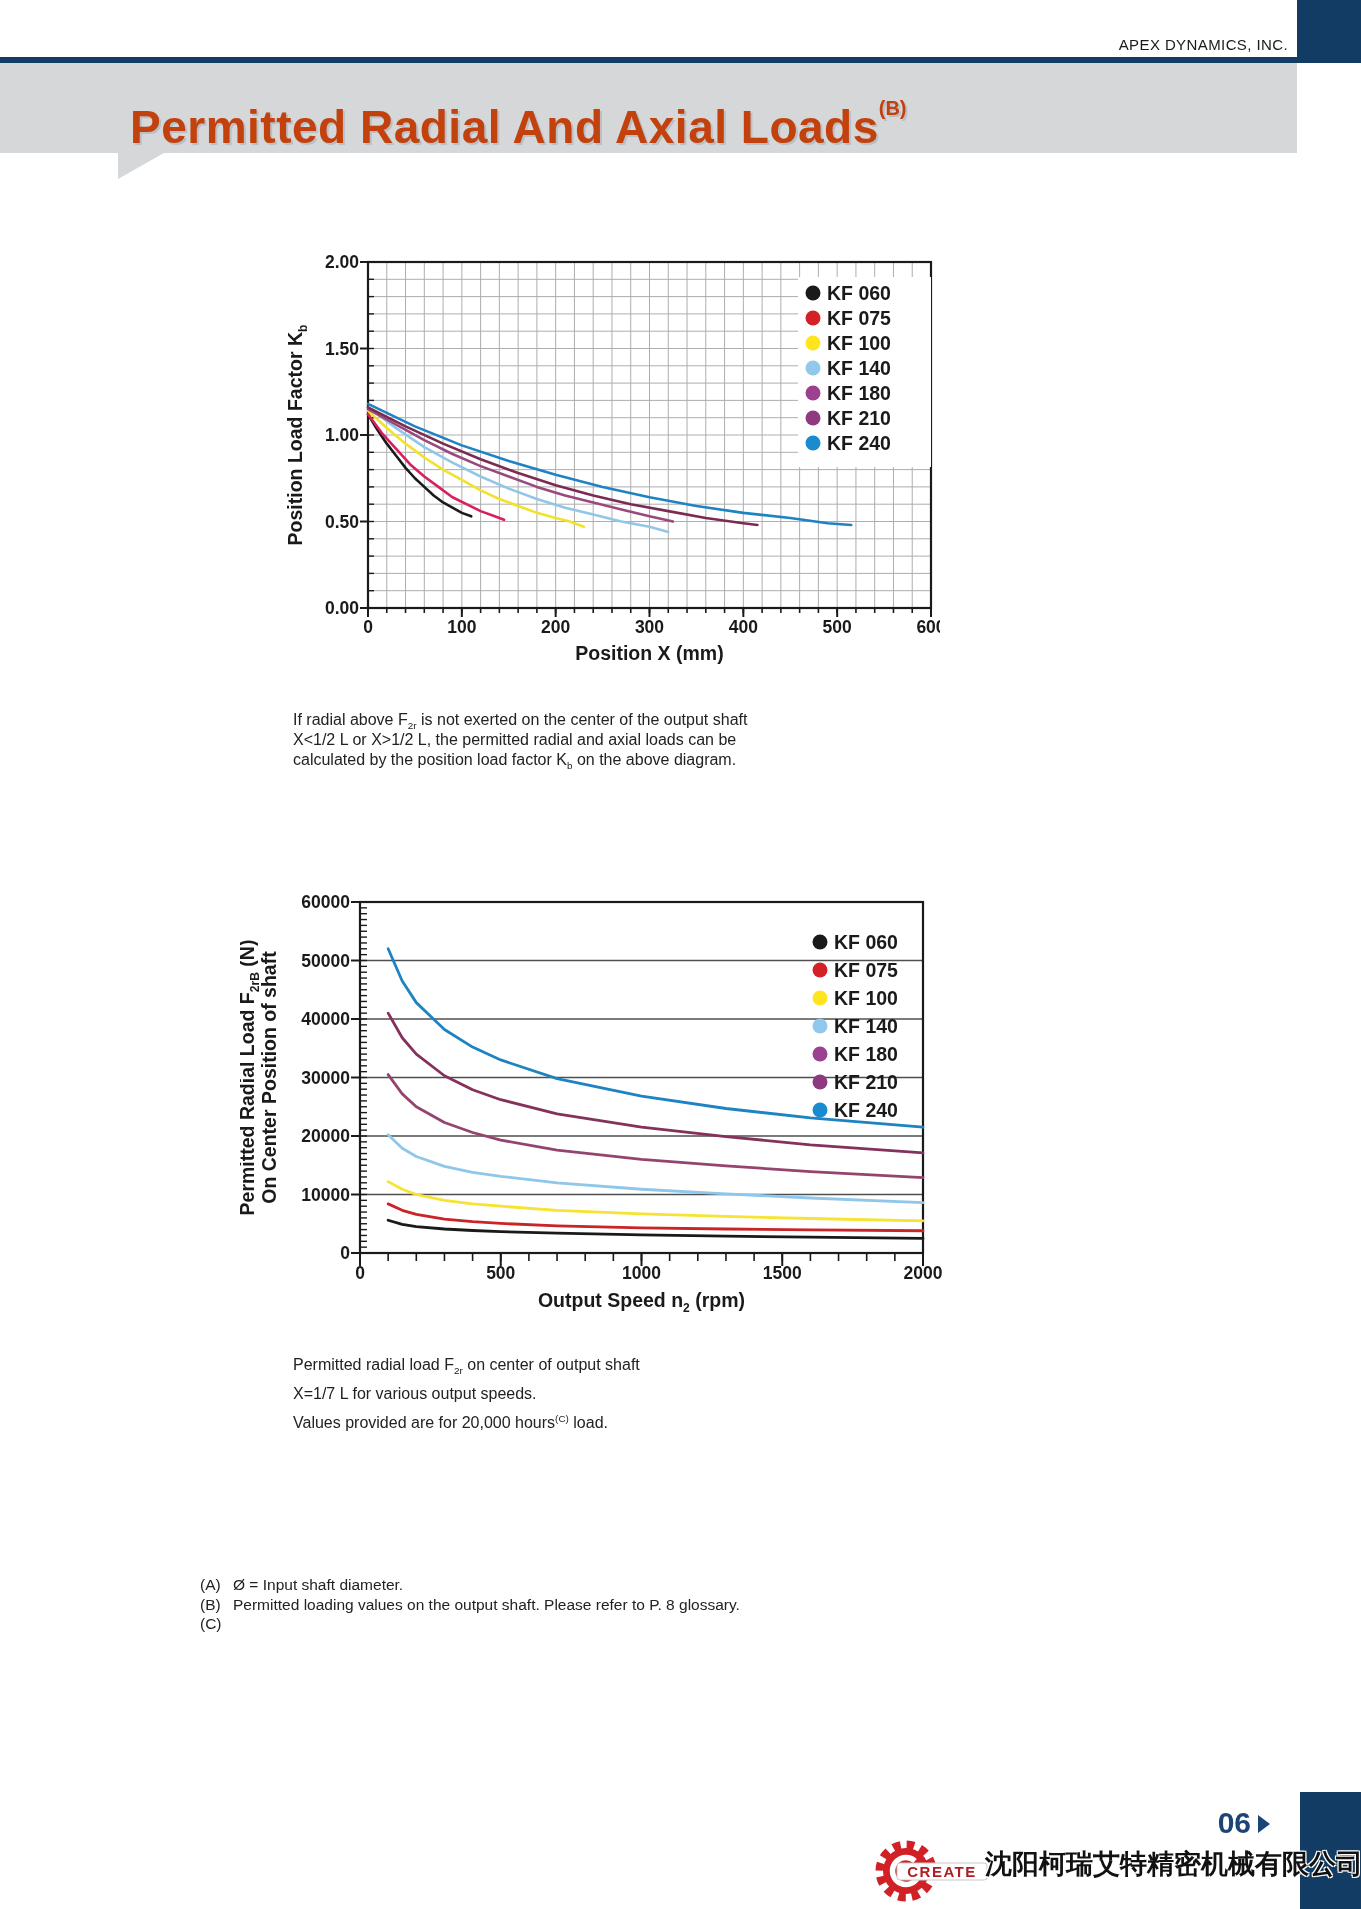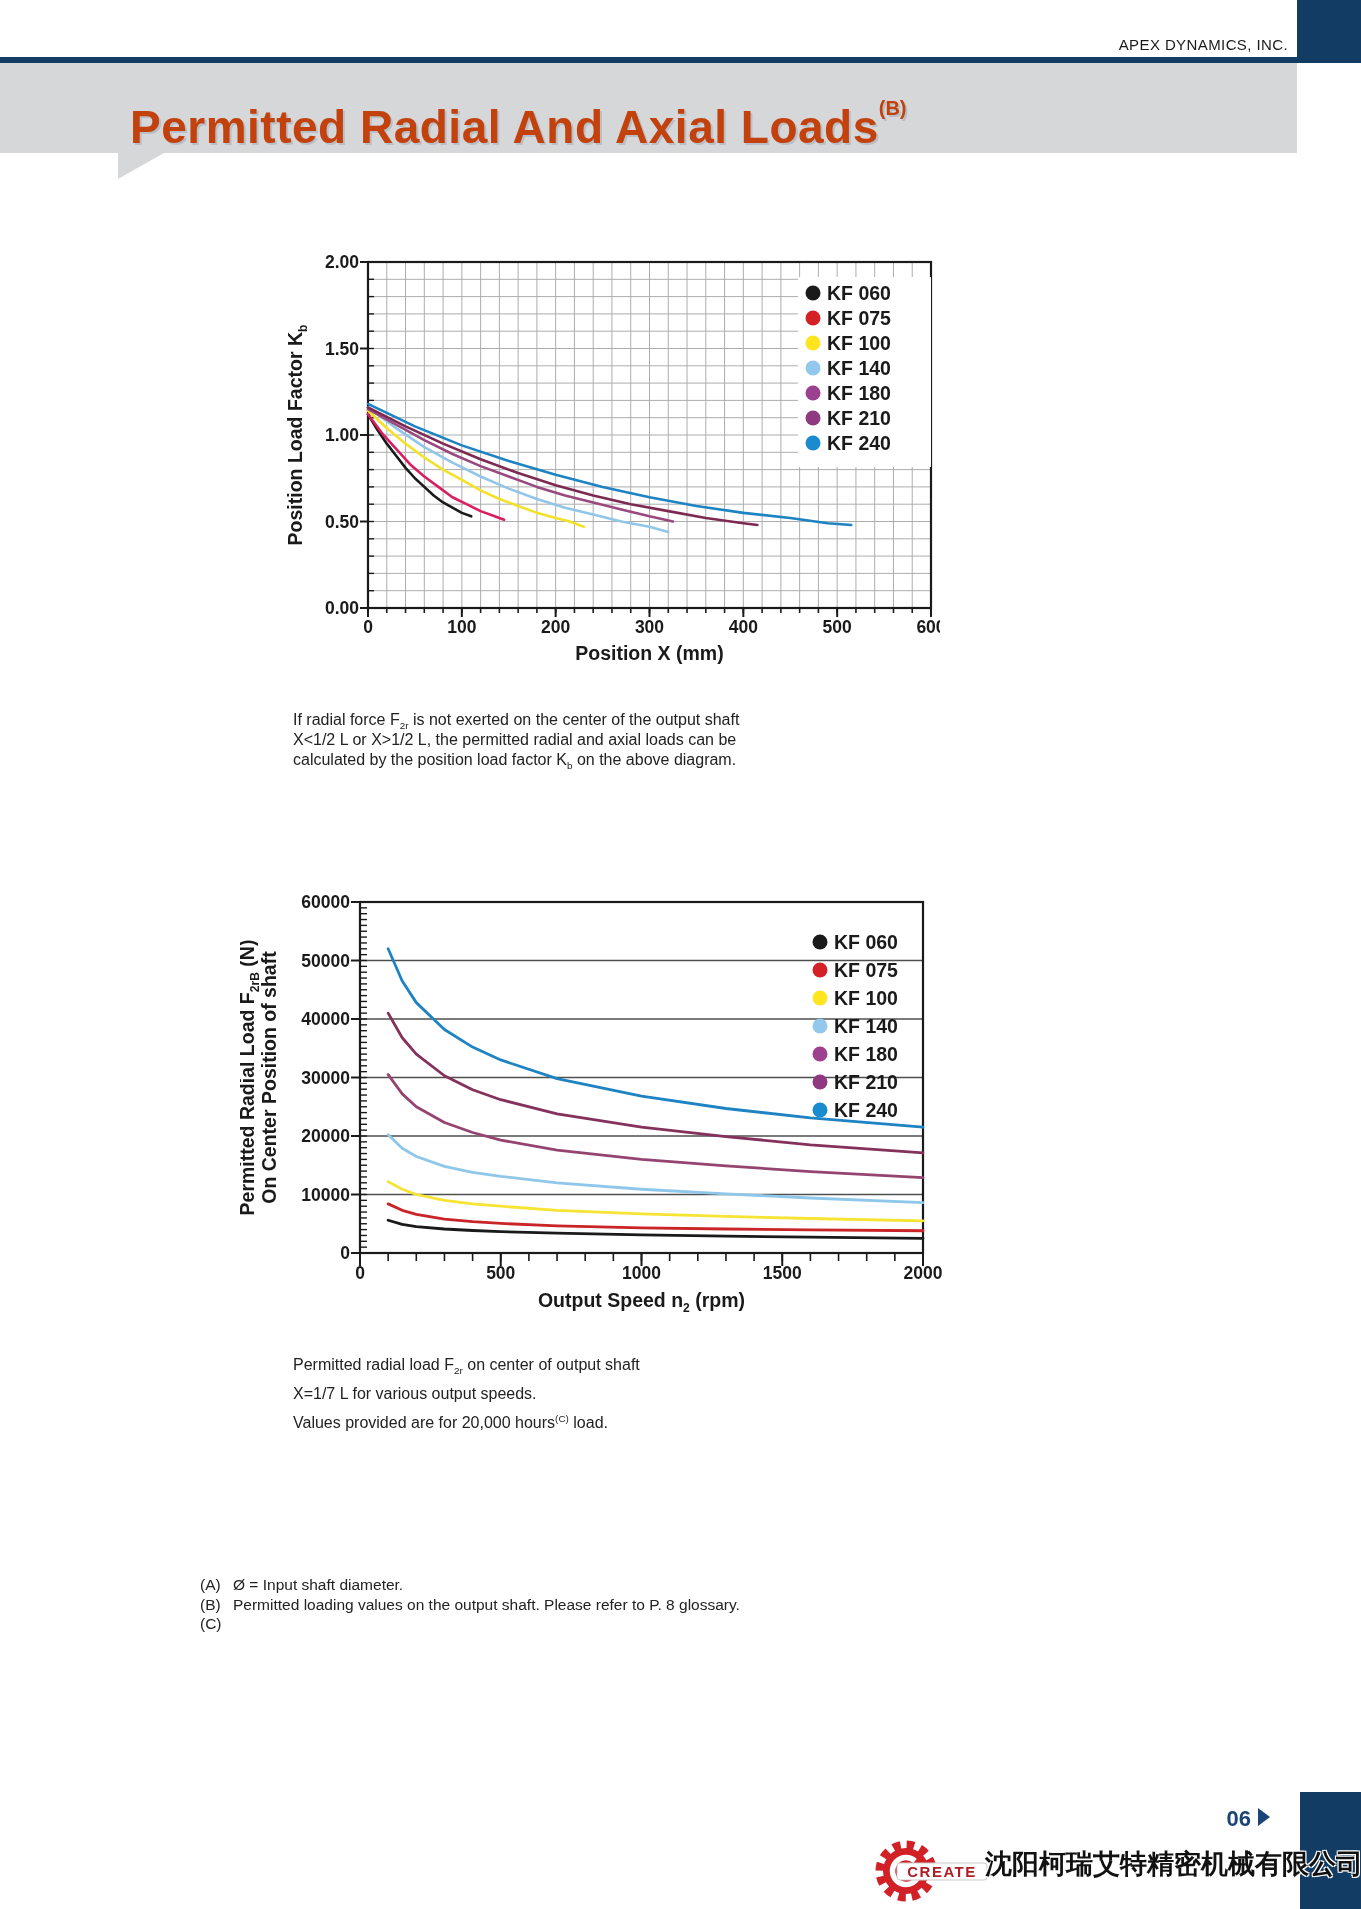--- a/index.html
+++ b/index.html
@@ -20,21 +20,21 @@
   #para1{left:293px;top:710px;width:460px;}
   #para2{left:293px;top:1350px;width:520px;line-height:29px;}
   .para sub{font-size:62%;line-height:0;}
   .para sup{font-size:62%;line-height:0;}
   
   #footnotes{left:200px;top:1575px;width:900px;font-size:15.5px;line-height:19.5px;color:#222;}
   .fn-row{display:flex;}
   .fn-tag{width:33px;flex:0 0 33px;}
   
   #footer-block{right:0;top:1792px;width:61px;height:117px;background:#123c63;}
-  #page-num{top:1806px;left:1150px;width:120px;text-align:right;font-size:22px;font-weight:700;color:#1b4577;}
+  #page-num{top:1806px;left:1150px;width:120px;text-align:right;font-size:30px;font-weight:700;color:#1b4577;}
   #page-arrow{display:inline-block;width:0;height:0;border-left:12px solid #1b4577;
               border-top:9px solid transparent;border-bottom:9px solid transparent;margin-left:7px;}
   #company{left:985px;top:1846px;font-size:27px;font-weight:700;color:#111;white-space:nowrap;
            text-shadow:1px 1px 0 #fff,-1px -1px 0 #fff,1px -1px 0 #fff,-1px 1px 0 #fff;}
   svg text{font-family:"Liberation Sans","DejaVu Sans",sans-serif;}
 </style>
 </head>
 <body>
 
 <div id="page">
@@ -189,21 +189,21 @@
       <circle cx="573" cy="163" r="7.5" fill="#92c8ec"></circle>
       <text x="587" y="170" font-size="19.5" font-weight="700" fill="#1a1a1a">KF 140</text>
       <circle cx="573" cy="188" r="7.5" fill="#9c4190"></circle>
       <text x="587" y="195" font-size="19.5" font-weight="700" fill="#1a1a1a">KF 180</text>
       <circle cx="573" cy="213" r="7.5" fill="#8f3a80"></circle>
       <text x="587" y="220" font-size="19.5" font-weight="700" fill="#1a1a1a">KF 210</text>
       <circle cx="573" cy="238" r="7.5" fill="#1b8bd0"></circle>
       <text x="587" y="245" font-size="19.5" font-weight="700" fill="#1a1a1a">KF 240</text>
     </svg>
 
-  <div class="abs para" id="para1"><span>If radial force F</span><sub>2r</sub><span> is not exerted on the center of the  output shaft X&lt;1/2 L or X&gt;1/2 L, the permitted radial and axial loads can be calculated by the position load factor K</span><sub>b</sub><span> on the above diagram.</span></div>
+  <div class="abs para" id="para1"><span>If radial above F</span><sub>2r</sub><span> is not exerted on the center of the  output shaft X&lt;1/2 L or X&gt;1/2 L, the permitted radial and axial loads can be calculated by the position load factor K</span><sub>b</sub><span> on the above diagram.</span></div>
 
   <svg class="abs" id="chart2" style="left:240px;top:875px;" width="740" height="505" viewBox="0 0 740 505">
       <line x1="120" y1="319.5" x2="683" y2="319.5" stroke="#4f4f4f" stroke-width="1.4"></line>
       <line x1="120" y1="261" x2="683" y2="261" stroke="#4f4f4f" stroke-width="1.4"></line>
       <line x1="120" y1="202.5" x2="683" y2="202.5" stroke="#4f4f4f" stroke-width="1.4"></line>
       <line x1="120" y1="144" x2="683" y2="144" stroke="#4f4f4f" stroke-width="1.4"></line>
       <line x1="120" y1="85.5" x2="683" y2="85.5" stroke="#4f4f4f" stroke-width="1.4"></line>
       <rect x="120" y="27" width="563" height="351" fill="none" stroke="#1a1a1a" stroke-width="2.2"></rect>
       <line x1="120" y1="378" x2="120" y2="386" stroke="#1a1a1a" stroke-width="1.6"></line>
       <line x1="148.15" y1="378" x2="148.15" y2="386" stroke="#1a1a1a" stroke-width="1.6"></line>

